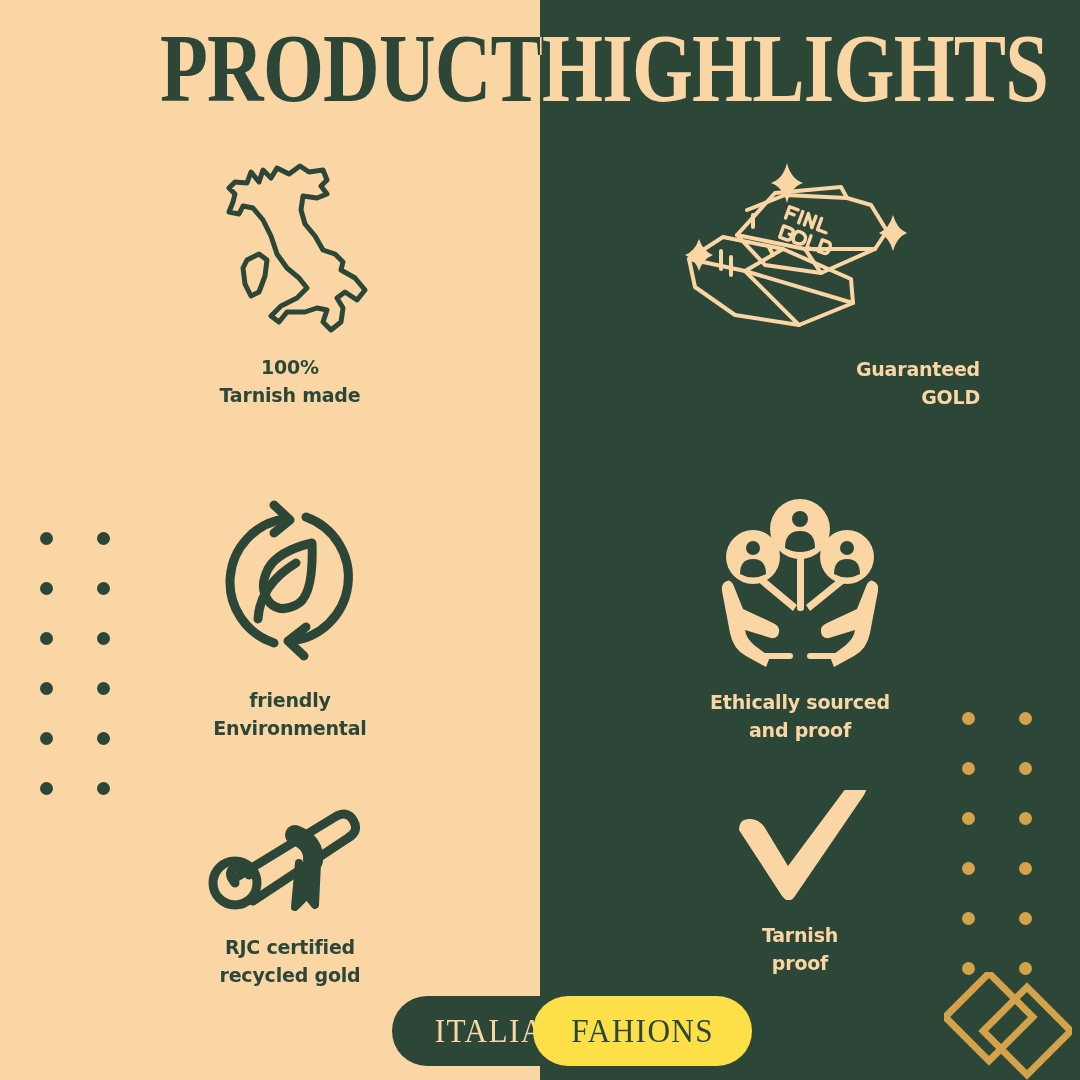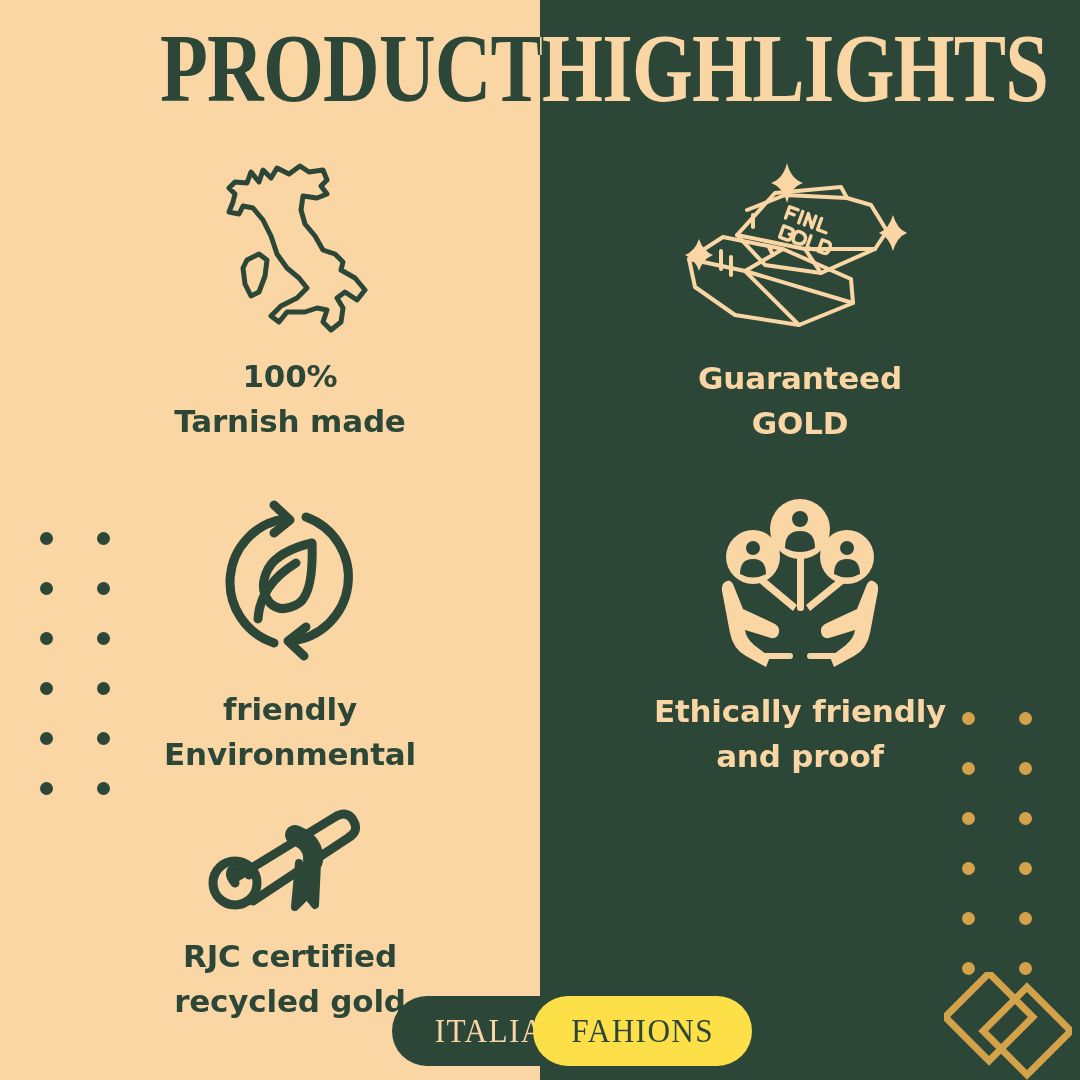--- a/index.html
+++ b/index.html
@@ -35,30 +35,30 @@
   }
   .title-clip.left .title-text{left:160px;color:#2C4738;}
   .title-clip.right .title-text{left:-380px;color:#FAD6A5;}
 
   
   .feature{position:absolute;text-align:center;}
   .feature .icon{display:flex;align-items:center;justify-content:center;}
   .feature .cap{
     font-family:"DejaVu Sans", sans-serif;
     font-weight:700;
-    font-size:31px;
+    font-size:19px;
     line-height:1.45;
     letter-spacing:-0.2px;
   }
   .cream-txt{color:#FAD6A5;}
   .green-txt{color:#2C4738;}
 
   
   #f-italy   {left:110px; top:150px; width:360px;}
-  #f-gold    {left:620px; top:150px; width:360px;}
+  #f-gold    {left:620px; top:150px; width:360px;text-align:right;}
   #f-eco     {left:110px; top:488px; width:360px;}
   #f-ethical {left:620px; top:488px; width:360px;}
   #f-rjc     {left:110px; top:802px; width:360px;}
   #f-tarnish {left:620px; top:790px; width:360px;}
 
   #f-italy .icon, #f-gold .icon{height:190px;}
   #f-eco .icon, #f-ethical .icon{height:185px;}
   #f-rjc .icon{height:118px;}
   #f-tarnish .icon{height:110px;}
 
@@ -207,21 +207,21 @@
         <path d="M14 88 q-6 2-5 10 l8 42 q3 16 16 23 l20 11 l4 -10 l-16 -12 q-8 -7 -9 -15 l26 8 q7 1 8 -6
                  q1 -6 -6 -9 l-30 -14 l-10 -25 q-3 -5 -6 -3 z"></path>
 
         <path d="M160 88 q6 2 5 10 l-8 42 q-3 16 -16 23 l-20 11 l-4 -10 l16 -12 q8 -7 9 -15 l-26 8 q-7 1 -8 -6
                  q-1 -6 6 -9 l30 -14 l10 -25 q3 -5 6 -3 z"></path>
         <rect x="46" y="160" width="34" height="6" rx="3"></rect>
         <rect x="94" y="160" width="34" height="6" rx="3"></rect>
       </svg>
     </div>
     <div class="cap cream-txt">
-      <div>Ethically friendly</div>
+      <div>Ethically sourced</div>
       <div>and proof</div>
     </div>
   </div>
 
   <div class="feature" id="f-rjc">
     <div class="icon">
       <svg width="190" height="120" viewBox="0 0 190 120" fill="none" stroke="#2C4738" stroke-width="9" stroke-linejoin="round" stroke-linecap="round">
 
         <path d="M42 76 L140 16 q12 -7 18 3 q7 11 -5 18 L58 100"></path>
 
@@ -232,20 +232,31 @@
 
         <path d="M104 62 L100 106 L112 94 L120 104 L122 62" stroke-width="8" fill="#2C4738"></path>
       </svg>
     </div>
     <div class="cap green-txt">
       <div>RJC certified</div>
       <div>recycled gold</div>
     </div>
   </div>
 
+  <div class="feature" id="f-tarnish">
+    <div class="icon">
+      <svg width="135" height="110" viewBox="0 0 135 110" fill="#FAD6A5">
+        <path d="M6 40 q0 -12 12 -11 q9 1 14 9 l23 38 L116 -6 q6 -8 14 -2 q6 5 1 13 L62 106 q-6 9 -13 0 Z"></path>
+      </svg>
+    </div>
+    <div class="cap cream-txt">
+      <div>Tarnish</div>
+      <div>proof</div>
+    </div>
+  </div>
 
   <div class="dots" id="dots-left">
     <div class="dot"></div>
     <div class="dot"></div>
     <div class="dot"></div>
     <div class="dot"></div>
     <div class="dot"></div>
     <div class="dot"></div>
     <div class="dot"></div>
     <div class="dot"></div>

